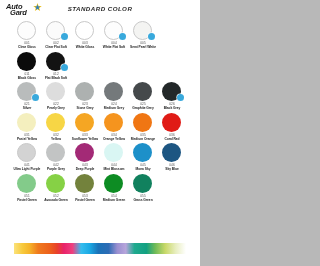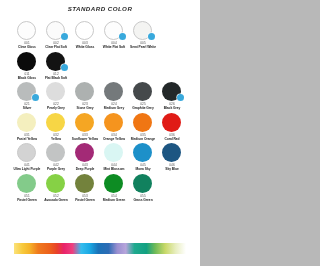--- a/index.html
+++ b/index.html
@@ -173,20 +173,28 @@
       #ffffff 100%
     );
   }
 </style>
 </head>
 <body>
 
 <div id="page">
 
   <div id="header">
+    <div id="logo">
+      <span id="logo-auto">Auto</span>
+      <span id="logo-gard">Gard</span>
+      <svg id="logo-star" viewBox="0 0 20 20">
+        <polygon points="10,0 12.4,6.6 19.5,6.9 13.9,11.2 15.9,18 10,14 4.1,18 6.1,11.2 0.5,6.9 7.6,6.6" fill="#f5c518"></polygon>
+        <polygon points="10,3 11.6,7.6 16.4,7.8 12.6,10.7 13.9,15.3 10,12.6 6.1,15.3 7.4,10.7 3.6,7.8 8.4,7.6" fill="#2d7fc1"></polygon>
+      </svg>
+    </div>
     <div id="title">STANDARD COLOR</div>
   </div>
 
   <div id="grid">
       <div class="row">
         <div class="cell" style="left: 13px;">
           <div class="swatch-wrap">
             <div class="swatch outline" style="background: rgb(253, 253, 253);"></div>
           </div>
           <div class="labels">

